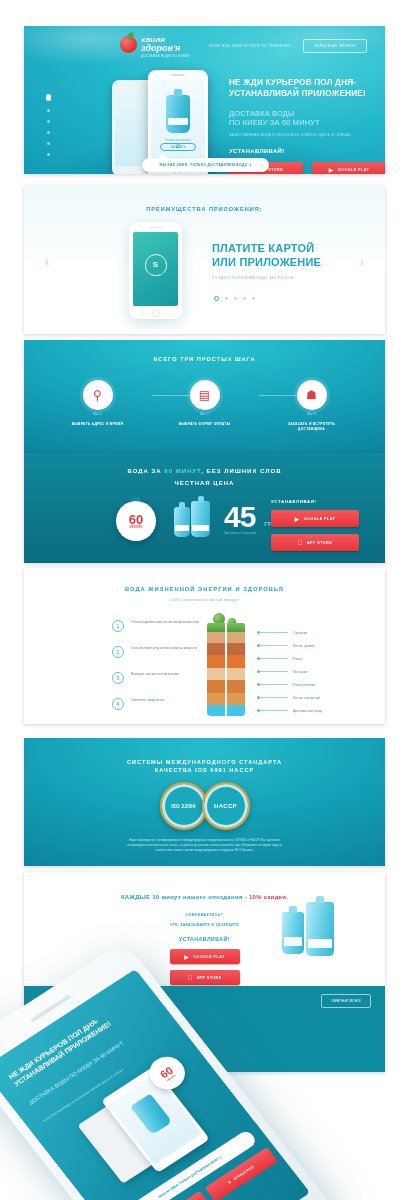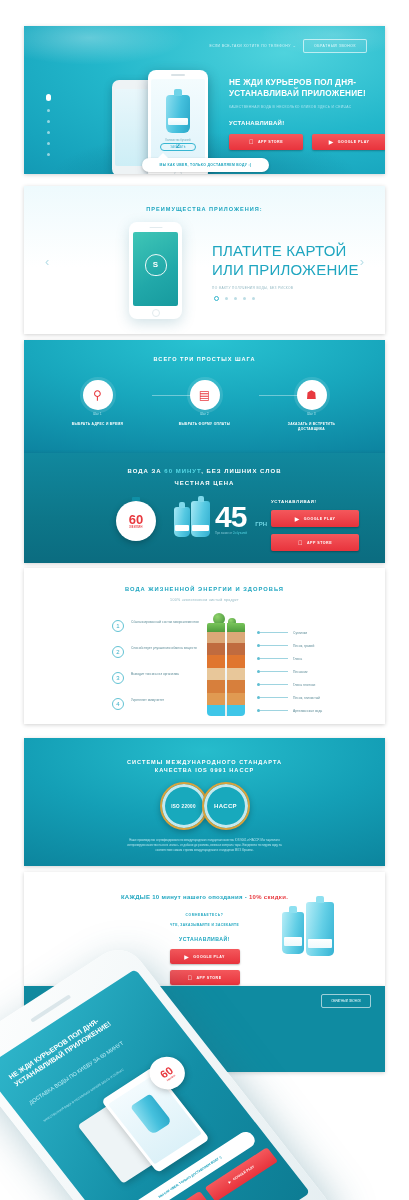--- a/index.html
+++ b/index.html
@@ -93,21 +93,21 @@
   .ph2 .scr { position:absolute; left:4px; top:10px; right:4px; bottom:13px; border-radius:2px;
     background:linear-gradient(150deg,#3fc6b6,#21a8a9 60%,#179a9e); }
   .ph2 .notch { position:absolute; left:50%; top:5px; transform:translateX(-50%); width:13px; height:1.4px;
     background:#e2ebee; border-radius:1px; }
   .ph2 .home { position:absolute; left:50%; bottom:2px; transform:translateX(-50%); width:8px; height:8px;
     border:1px solid #e2ebee; border-radius:50%; }
   .moneybag { position:absolute; left:50%; top:44%; transform:translate(-50%,-50%);
     width:22px; height:22px; border:1.4px solid rgba(255,255,255,.9); border-radius:50% 50% 45% 45%;
     display:flex; align-items:center; justify-content:center; font-size:8px; color:#fff; font-weight:700; }
   .adv-copy { position:absolute; left:188px; top:56px; width:160px; }
-  .adv-t { font-size:15px; font-weight:400; color:#1fa6c0; line-height:1.26; letter-spacing:.2px; }
+  .adv-t { font-size:11px; font-weight:700; color:#1fa6c0; line-height:1.26; letter-spacing:.2px; }
   .adv-s { margin-top:6px; font-size:3.2px; color:#8fb6c1; letter-spacing:.35px; }
   .dots2 { position:absolute; left:190px; top:110px; display:flex; gap:6px; align-items:center; }
   .dots2 i { width:3px; height:3px; border-radius:50%; background:#bcdde5; display:block; }
   .dots2 i.on { width:5px; height:5px; border:1px solid #2fb4cc; background:transparent; }
 
   
   .sec3 { top:340px; height:113px;
     background:radial-gradient(110% 120% at 50% 0%, #29c3d2 0%, #18a7bd 45%, #0b7f9c 100%); }
   .sec3 .s-title { color:#fff; }
   .steps { position:absolute; left:0; right:0; top:40px; display:flex; justify-content:center; gap:47px; }
@@ -131,21 +131,21 @@
     width:8px; height:4px; background:#0f8fa6; border-radius:1px; }
   .stamp .num { font-size:13px; font-weight:700; color:#e8393f; line-height:1; }
   .stamp .sub { font-size:2.6px; font-weight:700; color:#e8393f; letter-spacing:.4px; }
   .btl2 { position:absolute; top:54px; background:linear-gradient(100deg,#a7e8f5,#56c9e2 55%,#31aed0);
     border-radius:3px 3px 5px 5px; }
   .btl2.a { left:150px; width:16px; height:30px; }
   .btl2.b { left:167px; width:19px; height:36px; top:48px; }
   .btl2:before { content:""; position:absolute; left:50%; transform:translateX(-50%); top:-5px;
     width:6px; height:6px; background:#7fd8ea; border-radius:2px 2px 0 0; }
   .btl2 .lbl { position:absolute; left:1px; right:1px; bottom:6px; height:6px; background:#fff; border-radius:1px; }
-  .price { position:absolute; left:191px; top:50px; }
+  .price { position:absolute; left:200px; top:50px; }
   .price .n { font-size:30px; font-weight:700; color:#fff; line-height:.9; letter-spacing:-1px; }
   .price .cur { position:absolute; right:-20px; bottom:8px; font-size:6px; font-weight:700; color:#6fd5e3; }
   .price .fine { margin-top:2px; font-size:2.7px; color:#7fc6d5; }
   .price .fine b { color:#56d8e6; font-weight:400; }
   .inst { position:absolute; right:26px; top:46px; width:88px; }
   .inst .t { font-size:4.4px; font-weight:700; color:#fff; letter-spacing:.6px; margin-bottom:6px; }
   .inst .store { width:88px; height:17px; margin-bottom:7px; }
 
   
   .sec5 { top:568px; height:156px; background:#fff; }
@@ -241,20 +241,26 @@
     border:1px solid rgba(255,255,255,.6); border-radius:2px; padding:4px 9px; }
 </style>
 </head>
 <body>
 
 <div class="page">
 
   <div class="sec hero shadow">
     <div class="water-fx"></div>
 
+    <div class="logo">
+      <div class="apple"></div>
+      <div class="lt1">хвиля</div>
+      <div class="lt2">здоров'я</div>
+      <div class="lt3">ДОСТАВКА ВОДИ ПО КИЄВУ</div>
+    </div>
 
     <div class="callrow">
       <span class="calltxt">ЕСЛИ ВСЕ-ТАКИ ХОТИТЕ ПО ТЕЛЕФОНУ →</span>
       <span class="callbtn">ОБРАТНЫЙ ЗВОНОК</span>
     </div>
 
     <div class="dotnav">
       <i class="on"></i>
       <i></i>
       <i></i>
@@ -276,20 +282,24 @@
           <div class="t">Количество бутылей</div>
           <div class="n">2</div>
         </div>
         <div class="pill">ЗАКАЗАТЬ</div>
       </div>
       <div class="home"></div>
     </div>
 
     <div class="hero-copy">
       <div class="h1">НЕ ЖДИ КУРЬЕРОВ ПОЛ ДНЯ- УСТАНАВЛИВАЙ ПРИЛОЖЕНИЕ!</div>
+      <div class="h2">
+        <div>ДОСТАВКА ВОДЫ</div>
+        <div>ПО КИЕВУ ЗА 60 МИНУТ</div>
+      </div>
       <div class="h3">КАЧЕСТВЕННАЯ ВОДА В НЕСКОЛЬКО КЛИКОВ ЗДЕСЬ И СЕЙЧАС</div>
       <div class="h4">УСТАНАВЛИВАЙ!</div>
       <div class="storebtns">
         <div class="store">
           <span class="gl"></span>
           <span>APP STORE</span>
         </div>
         <div class="store">
           <span class="gl">▶</span>
           <span>GOOGLE PLAY</span>

